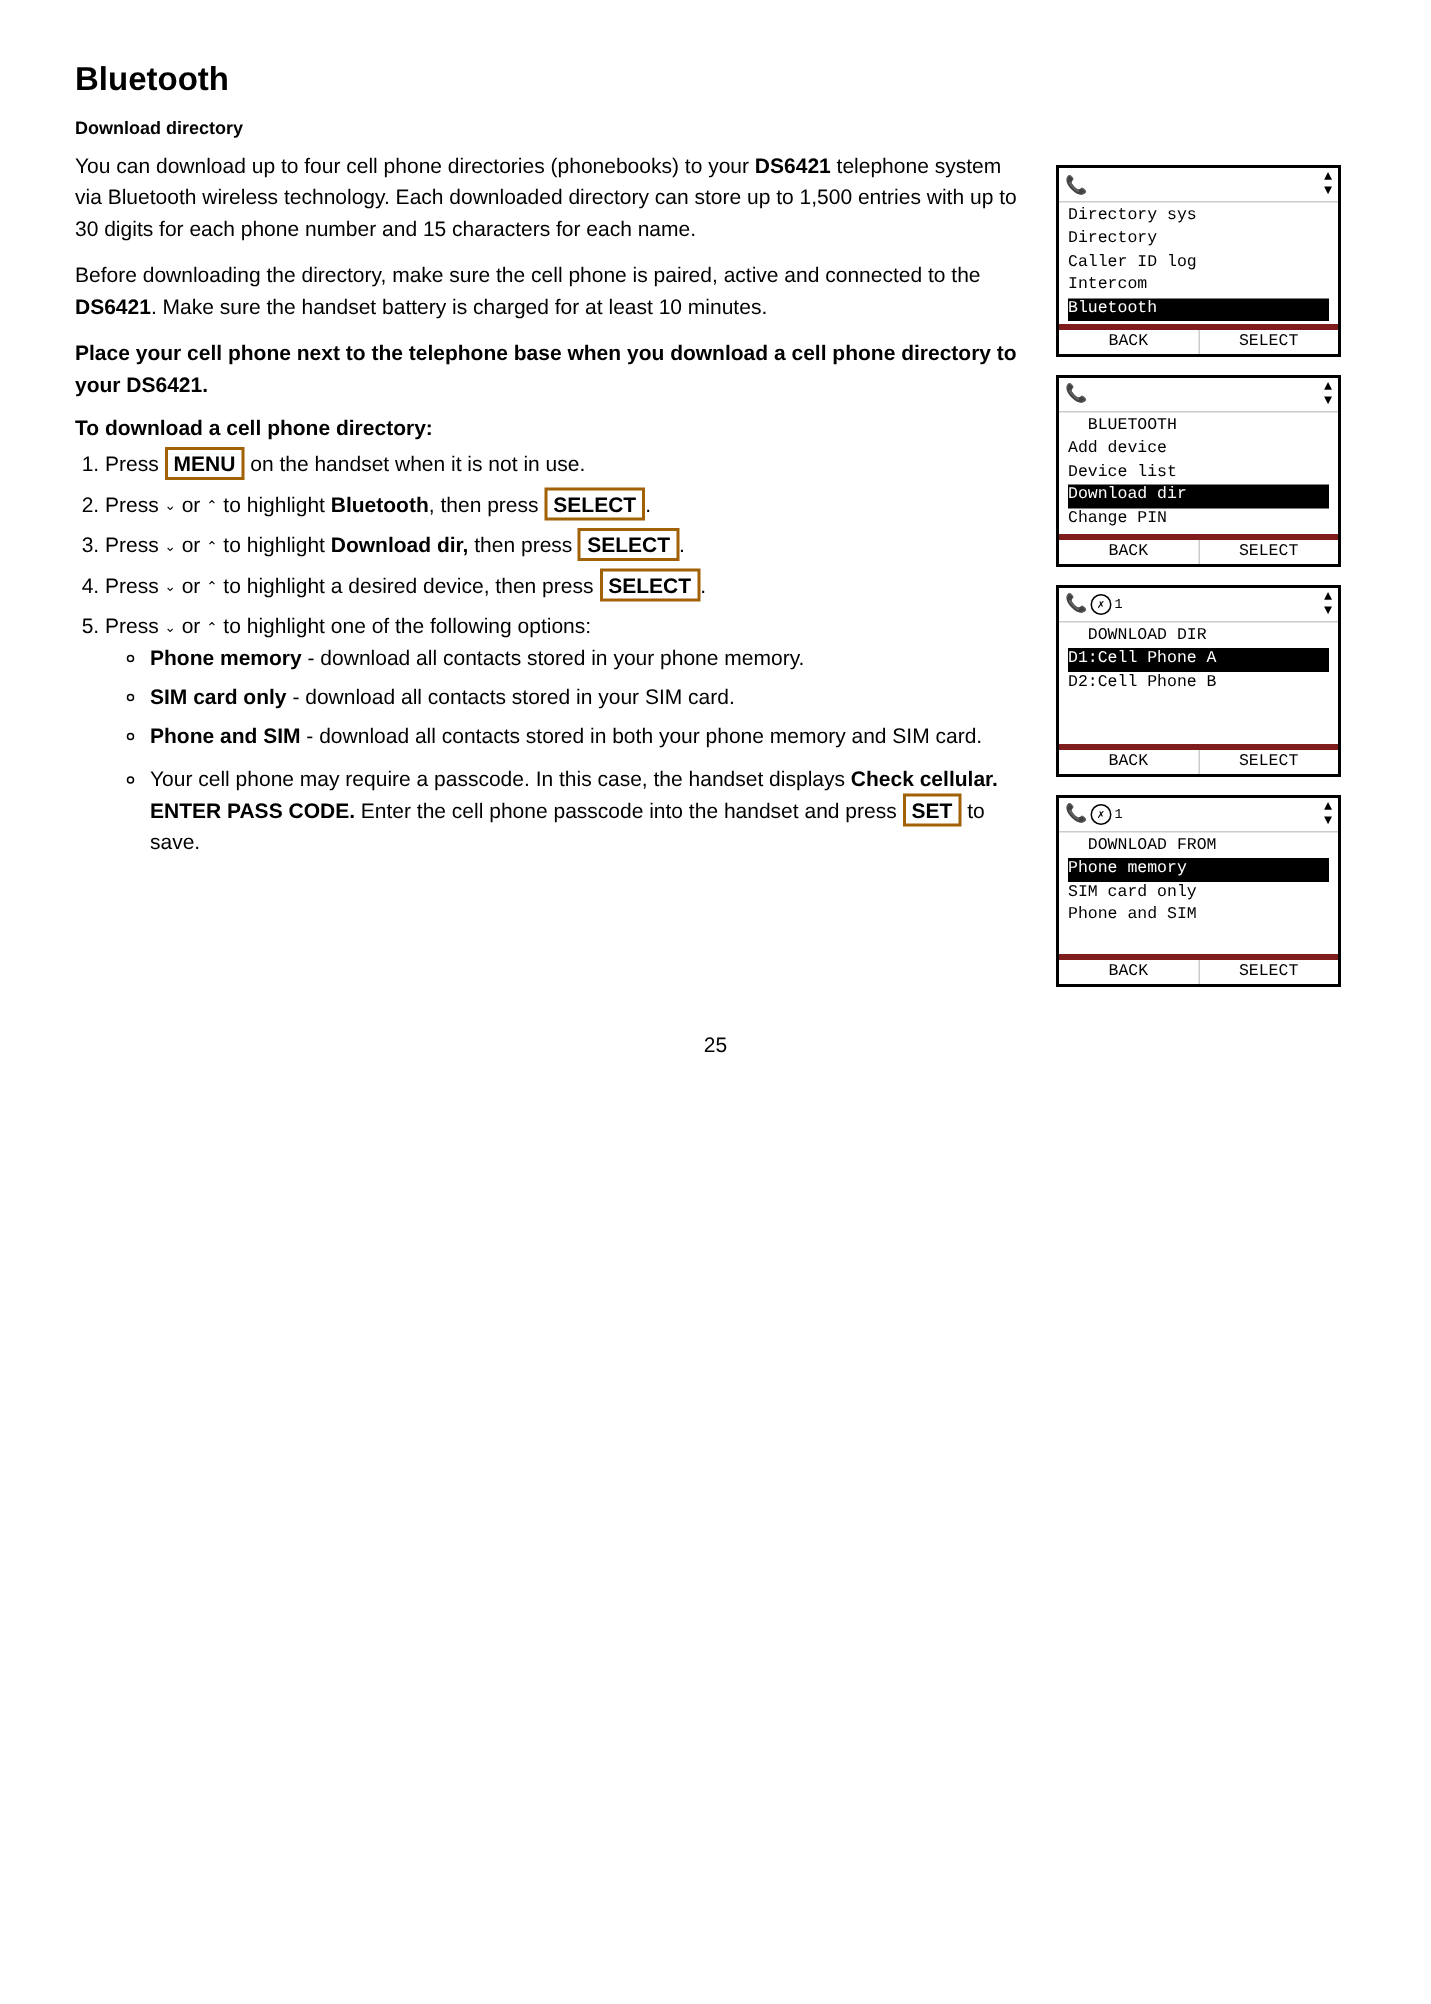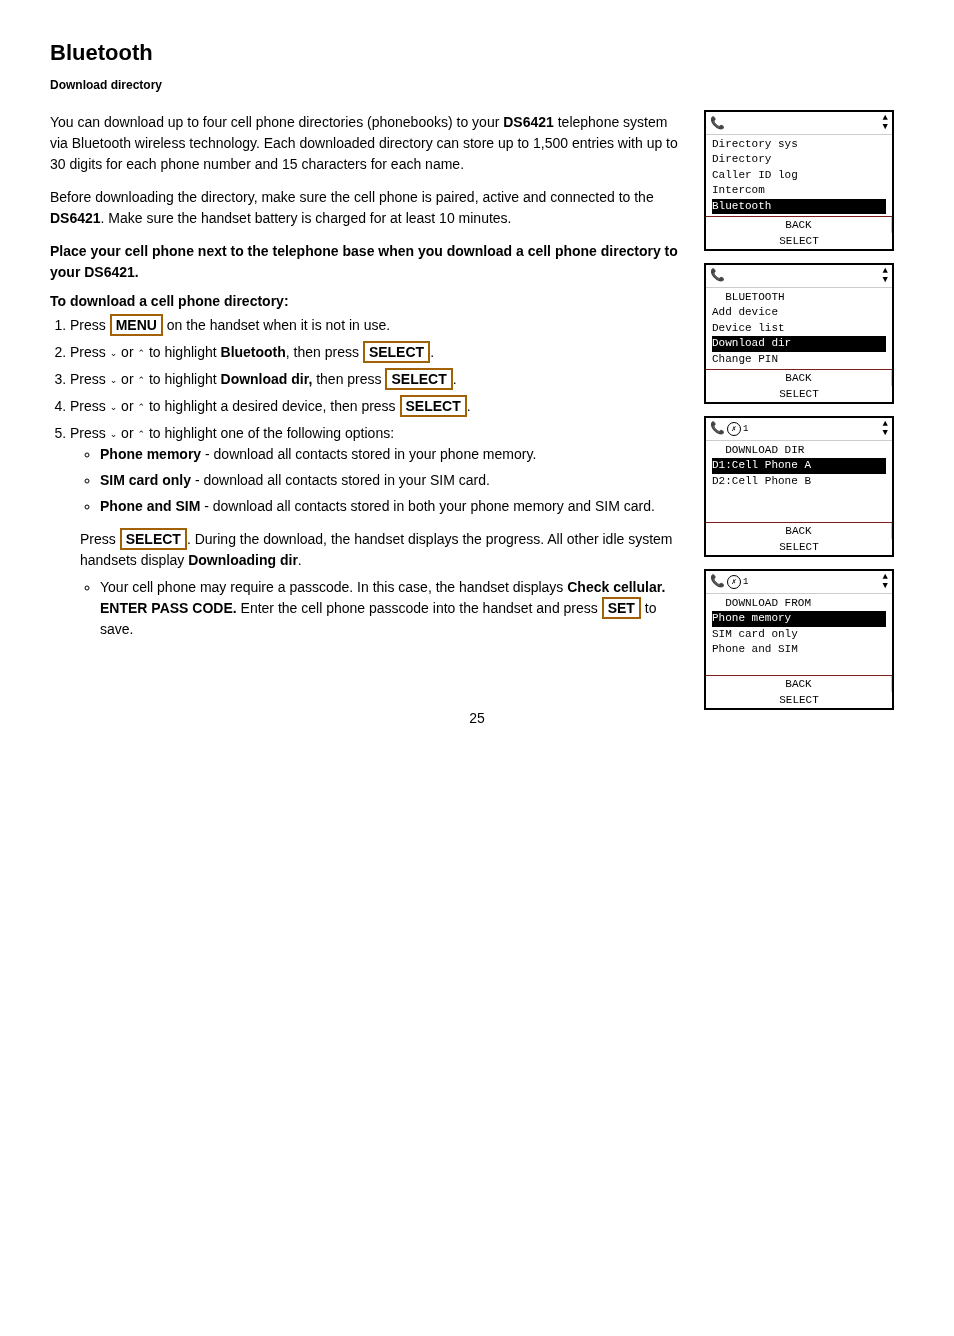--- a/index.html
+++ b/index.html
@@ -23,21 +23,20 @@
       margin-bottom: 8px;
     }
     h3 {
       font-size: 14px;
       font-weight: bold;
       margin-bottom: 6px;
     }
     p {
       margin-bottom: 10px;
       line-height: 1.5;
-      margin-top: 12px;
     }
     .bold { font-weight: bold; }
     .boxed {
       border: 2px solid #a16207;
       padding: 1px 4px;
       font-weight: bold;
       display: inline;
     }
     .main-content {
       display: flex;
@@ -84,22 +83,21 @@
     }
     .screen-body div {
       line-height: 1.4;
     }
     .screen-body div.highlighted {
       background: #000;
       color: #fff;
     }
     .screen-footer {
       display: flex;
-      border-top: 1px solid #7f1d1d;
-      flex-direction: column;
+      border-top: 4px solid #7f1d1d;
     }
     .screen-footer .btn {
       flex: 1;
       text-align: center;
       padding: 2px 0;
       font-size: 11px;
       font-family: 'Courier New', Courier, monospace;
       border: none;
       background: none;
     }
@@ -124,20 +122,21 @@
     }
     .nav-arrows {
       display: inline-flex;
       flex-direction: column;
       font-size: 9px;
       vertical-align: middle;
       line-height: 1;
     }
     .page-number {
       text-align: center;
+      margin-top: 30px;
       font-size: 14px;
     }
     .big-warning {
       font-weight: bold;
       margin-bottom: 10px;
       line-height: 1.5;
     }
   </style>
 </head>
 <body>
@@ -186,21 +185,20 @@
         Press <span class="nav-arrows">
             <span>⌄</span>
           </span> or <span class="nav-arrows">
             <span>⌃</span>
           </span> to highlight one of the following options:
         <ul>
           <li><span class="bold">Phone memory</span> - download all contacts stored in your phone memory.</li>
           <li><span class="bold">SIM card only</span> - download all contacts stored in your SIM card.</li>
           <li><span class="bold">Phone and SIM</span> - download all contacts stored in both your phone memory and SIM card.</li>
         </ul>
-        <p style="margin-left:10px; margin-bottom:6px;">Press <span class="boxed">SELECT</span>. During the download, the handset displays the progress. All other idle system handsets display <span class="bold">Downloading dir</span>.</p>
         <ul>
           <li>Your cell phone may require a passcode. In this case, the handset displays <span class="bold">Check cellular. ENTER PASS CODE.</span> Enter the cell phone passcode into the handset and press <span class="boxed">SET</span> to save.</li>
         </ul>
       </li>
     </ol>
   </div>
 
   <div class="screens-column">
 
     <div class="phone-screen">

